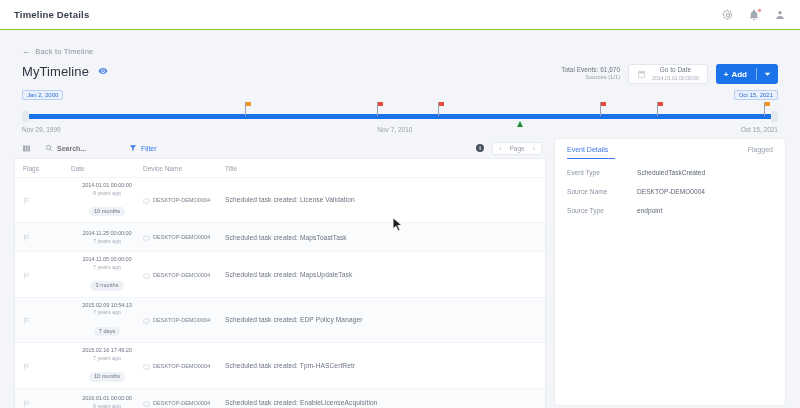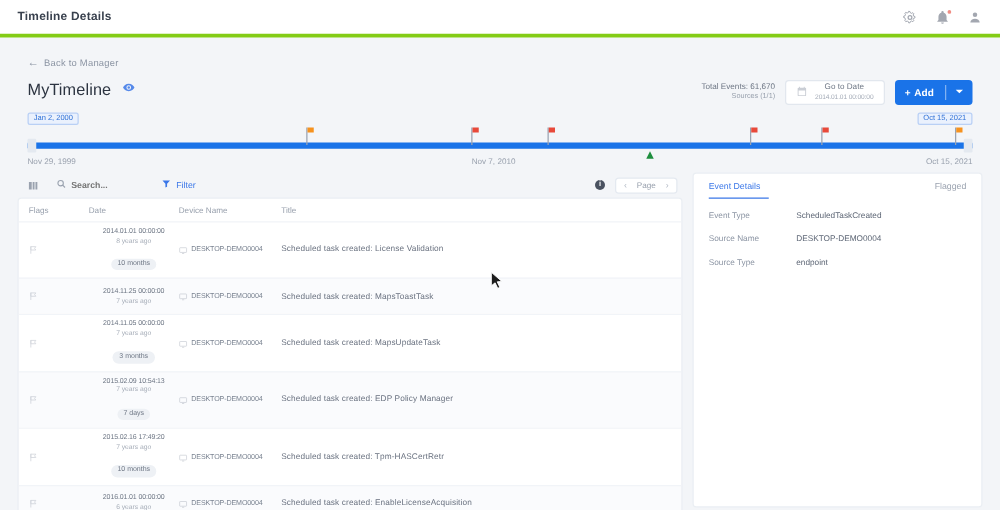--- a/index.html
+++ b/index.html
@@ -10,21 +10,21 @@
     overflow: hidden;
     color: #2b3340;
   }
   .app { position: relative; width: 800px; height: 408px; background: #f3f5f8; }
 
   
   .topbar {
     height: 30px; background: #ffffff;
     display: flex; align-items: center;
     padding: 0 14px;
-    border-bottom: 3px solid #84cc16;
+    border-bottom: 1px solid #84cc16;
   }
   .topbar-title { font-size: 9.5px; font-weight: bold; color: #39414e; letter-spacing: .2px; }
   .topbar-icons { margin-left: auto; display: flex; align-items: center; gap: 14px; }
   .ticon { width: 12px; height: 12px; position: relative; opacity: .62; }
   .ticon svg { display: block; }
   .badge-dot {
     position: absolute; top: -1px; right: -2px;
     width: 5px; height: 5px; border-radius: 50%;
     background: #e8493a; border: 1px solid #fff;
   }
@@ -197,21 +197,21 @@
           <path d="M4.5 20c0-4 3.4-6.2 7.5-6.2S19.5 16 19.5 20z"></path>
         </svg>
       </div>
     </div>
   </div>
 
   <div class="header">
 
     <a class="back-link">
       <span class="back-arrow">←</span>
-      <span>Back to Manager</span>
+      <span>Back to Timeline</span>
     </a>
 
     <div class="title-row">
       <div class="page-title">MyTimeline</div>
       <span class="eye-icon">
         <svg width="10" height="10" viewBox="0 0 24 24" fill="#3a77e8">
           <path d="M12 5C6.5 5 2.4 9.1 1 12c1.4 2.9 5.5 7 11 7s9.6-4.1 11-7c-1.4-2.9-5.5-7-11-7zm0 11.5A4.5 4.5 0 1116.5 12 4.5 4.5 0 0112 16.5zm0-7a2.5 2.5 0 102.5 2.5A2.5 2.5 0 0012 9.5z"></path>
         </svg>
       </span>
     </div>

